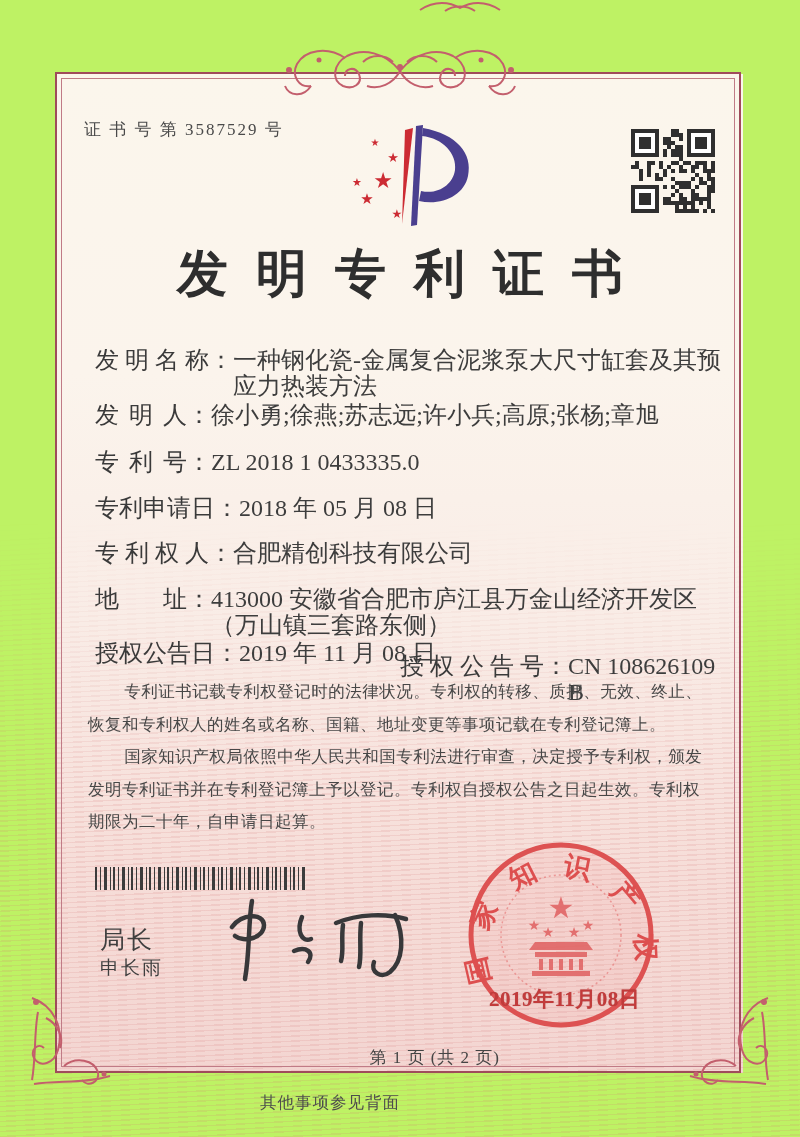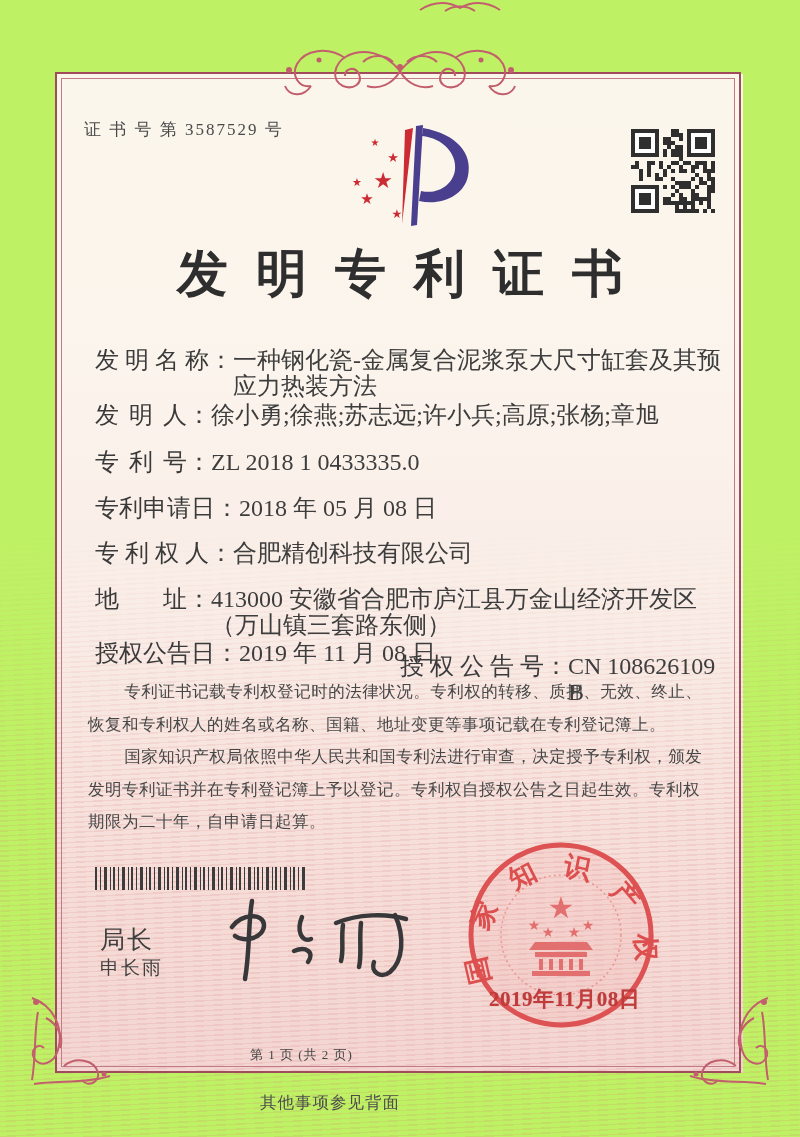--- a/index.html
+++ b/index.html
@@ -41,21 +41,21 @@
       transparent 6px 9px,#3c3c3c 9px 12px,transparent 12px 15px,#3c3c3c 15px 16px,transparent 16px 18px);}
 
   .director-title{left:100px;top:923px;font-size:25px;color:#3f3f3f;letter-spacing:2px;
     font-family:Liberation Sans, sans-serif;}
   .director-name{left:100px;top:955px;font-size:19px;color:#3f3f3f;letter-spacing:2px;
     font-family:Liberation Serif, serif;}
 
   .seal-date{left:489px;top:985px;font-size:21px;font-weight:bold;color:#c23b3b;letter-spacing:.5px;
     text-shadow:0 0 1px rgba(120,30,30,.4);}
 
-  .pageinfo{left:250px;top:1046px;width:250px;text-align:left;font-size:13px;color:#454545;letter-spacing:1px;}
+  .pageinfo{left:250px;top:1046px;width:250px;text-align:right;font-size:17px;color:#454545;letter-spacing:1px;}
   .backnote{left:260px;top:1092px;width:240px;text-align:left;font-size:16.5px;color:#4c4c4c;
     font-style:oblique 5deg;letter-spacing:1px;}
 
   svg{display:block;}
 </style>
 </head>
 <body>
 
 <div class="page">
 

